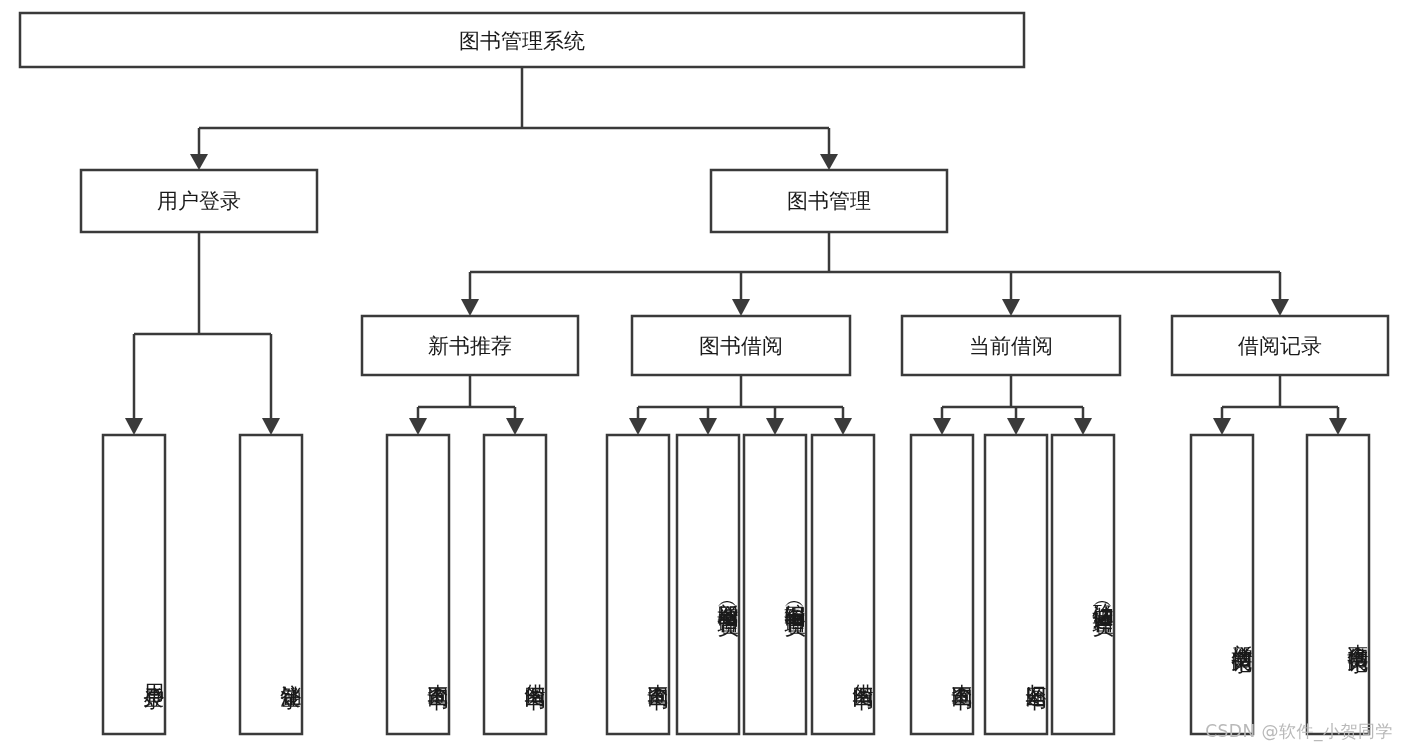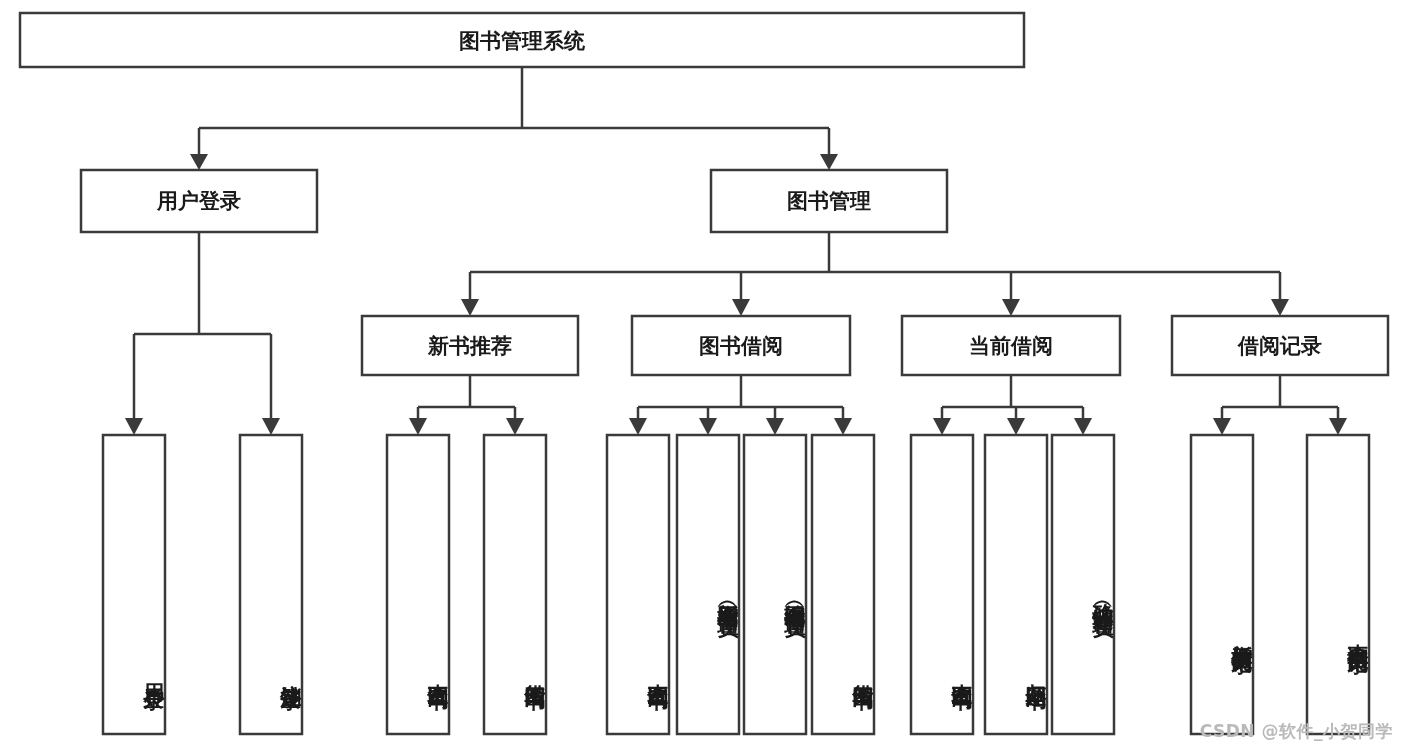--- a/index.html
+++ b/index.html
@@ -9,21 +9,20 @@
   }
   body {
     font-family: "DejaVu Sans", "Liberation Sans", sans-serif;
   }
   #diagram-root {
     position: relative;
     width: 1405px;
     height: 747px;
     background: #ffffff;
     overflow: hidden;
-    font-weight: bold;
   }
   svg#flow {
     position: absolute;
     left: 0;
     top: 0;
     width: 1405px;
     height: 747px;
     display: block;
   }
   .node-box {

